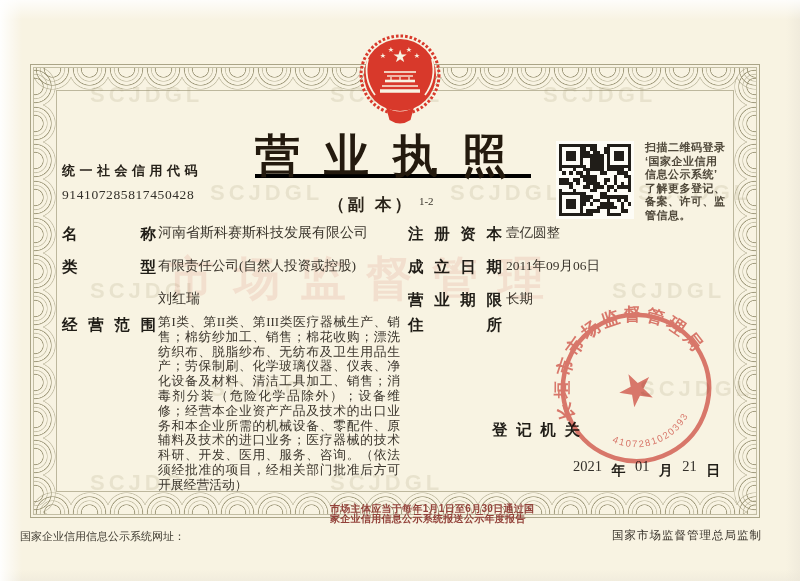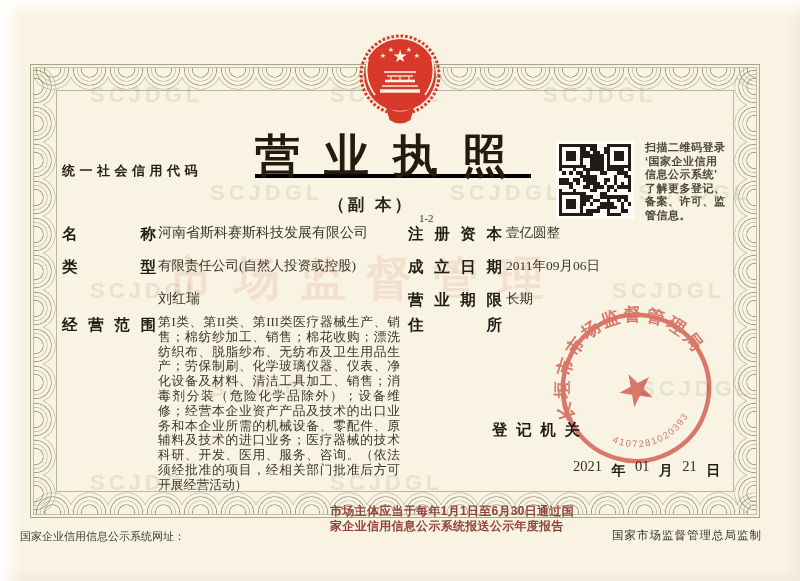--- a/index.html
+++ b/index.html
@@ -64,21 +64,21 @@
     font-size:46px;letter-spacing:20px;color:rgba(205,80,68,.12);z-index:0;white-space:nowrap;}
   
   .credit{position:absolute;left:62px;top:136px;z-index:3;}
   .credit .lab{font-weight:bold;font-size:13px;letter-spacing:4.5px;color:var(--ink);margin-top:26px;}
   .credit .code{font-family:var(--serif);font-size:13.5px;letter-spacing:.6px;color:#33302a;margin-top:7px;}
   .title-wrap{position:absolute;left:0;right:38px;top:126px;text-align:center;z-index:3;text-decoration:underline;}
   .title{font-weight:bold;font-size:45px;letter-spacing:24px;margin-right:-24px;color:#241a0e;
     font-family:var(--sans);}
   .subtitle-row{margin-top:8px;font-size:0;}
   .subtitle{display:inline-block;font-weight:bold;font-size:16.5px;letter-spacing:3px;color:#2b241a;vertical-align:middle;}
-  .copynum{display:inline-block;font-family:var(--serif);font-size:11px;color:#3a352c;vertical-align:top;margin-left:5px;margin-top:18px;}
+  .copynum{display:inline-block;font-family:var(--serif);font-size:11px;color:#3a352c;vertical-align:top;margin-left:5px;margin-top:1px;}
   .qr-block{position:absolute;left:556px;top:141px;z-index:3;display:flex;}
   .qr{width:72px;height:72px;background:#fdfcf6;padding:3px;}
   .qr-modules{display:grid;grid-template-columns:repeat(21,1fr);grid-template-rows:repeat(21,1fr);
     width:72px;height:72px;}
   .qr-modules .on{background:#201d18;}
   .qr-note{margin-left:11px;width:88px;font-size:11px;line-height:13.6px;font-weight:700;
     color:#4e4739;white-space:pre-line;letter-spacing:.5px;}
   
   .flabel{position:absolute;width:94px;font-weight:bold;font-size:15.5px;color:#201d17;
     text-align:justify;text-align-last:justify;z-index:3;font-family:var(--sans);}
@@ -93,21 +93,21 @@
   .date-line .num{font-family:var(--serif);font-size:14.5px;color:#33302a;position:relative;top:-4px;}
   .date-line .unit{font-weight:bold;font-size:14px;color:#201d17;margin:0 5px;}
   
   .emblem{position:absolute;left:355px;top:33px;z-index:4;}
   .seal{position:absolute;left:548px;top:300px;z-index:5;mix-blend-mode:multiply;opacity:.85;}
   
   .url{position:absolute;left:152px;top:509px;font-family:var(--mono);font-size:11px;
     letter-spacing:.5px;color:#3e3a31;z-index:6;}
   .site-label{position:absolute;left:20px;top:529px;font-family:var(--serif);font-size:11px;
     color:#3e3a30;z-index:6;}
-  .notice{position:absolute;left:330px;top:504px;font-size:12px;line-height:15px;font-weight:600;
+  .notice{position:absolute;left:330px;top:504px;font-size:10px;line-height:10px;font-weight:600;
     color:#93423a;z-index:6;white-space:pre-line;letter-spacing:.3px;}
   .producer{position:absolute;left:612px;top:528px;font-family:var(--serif);font-size:11.5px;
     letter-spacing:1px;color:#38332a;z-index:6;}
 </style>
 </head>
 <body>
 
 <div class="page">
 
   <div class="frame">
@@ -147,20 +147,21 @@
       <path d="M25,58 h40" stroke-width="3.4"></path>
       <path d="M36,44 v3 M45,44 v3 M54,44 v3" stroke-width="1.2"></path>
       <path d="M13,26 Q8,46 20,62" stroke-width="1.8"></path>
       <path d="M77,26 Q82,46 70,62" stroke-width="1.8"></path>
     </g>
     <path d="M31,74 q14,9 28,0 l-3.5,13 q-10.5,7 -21,0 z" fill="#d8392b"></path>
   </svg>
 
   <div class="credit">
     <div class="lab">统一社会信用代码</div>
+    <div class="code">914107285817450428</div>
   </div>
 
   <div class="title-wrap">
     <div class="title">营业执照</div>
     <div class="subtitle-row">
       <span class="subtitle">（副  本）</span>
       <span class="copynum">1-2</span>
     </div>
   </div>
 

